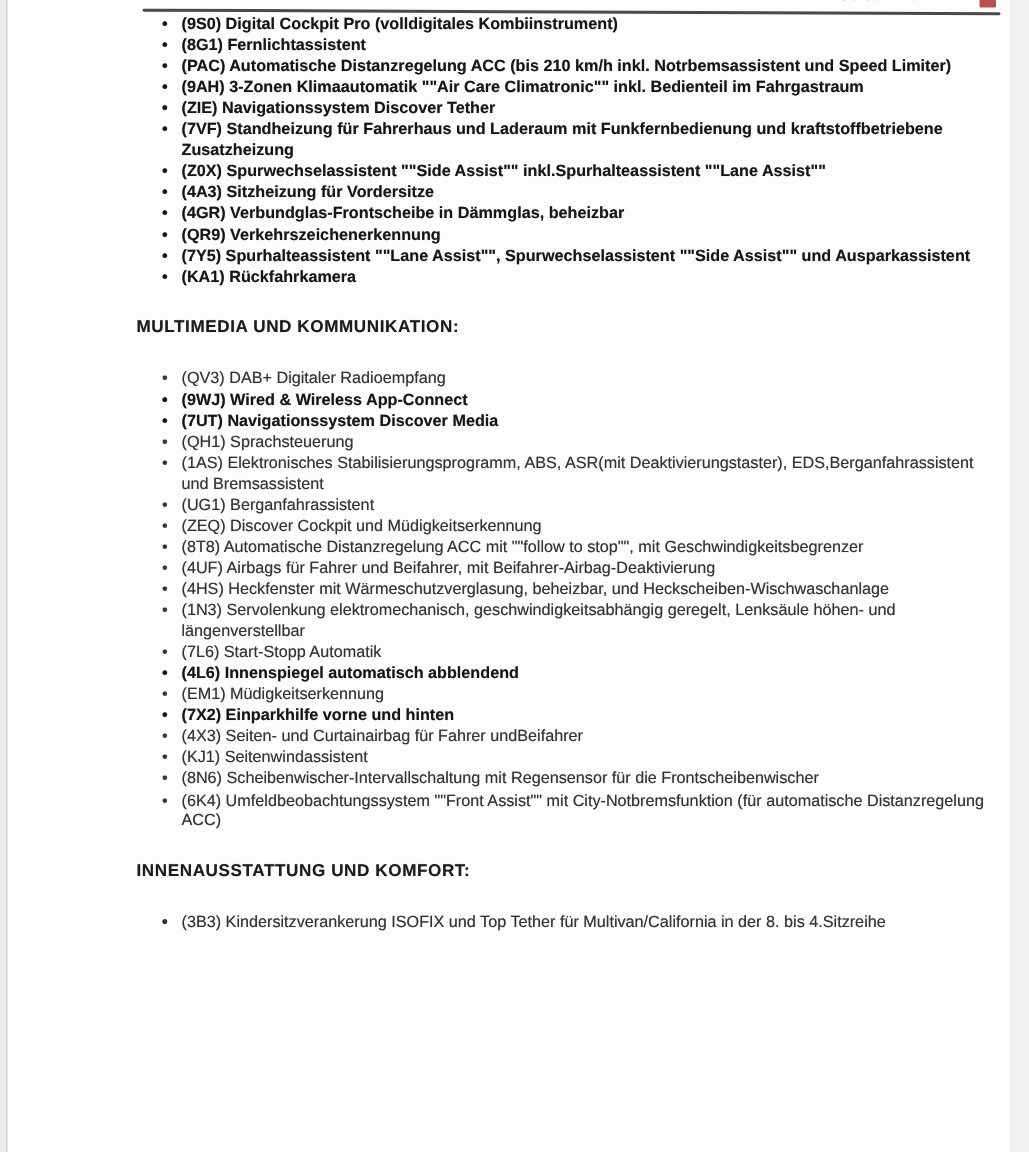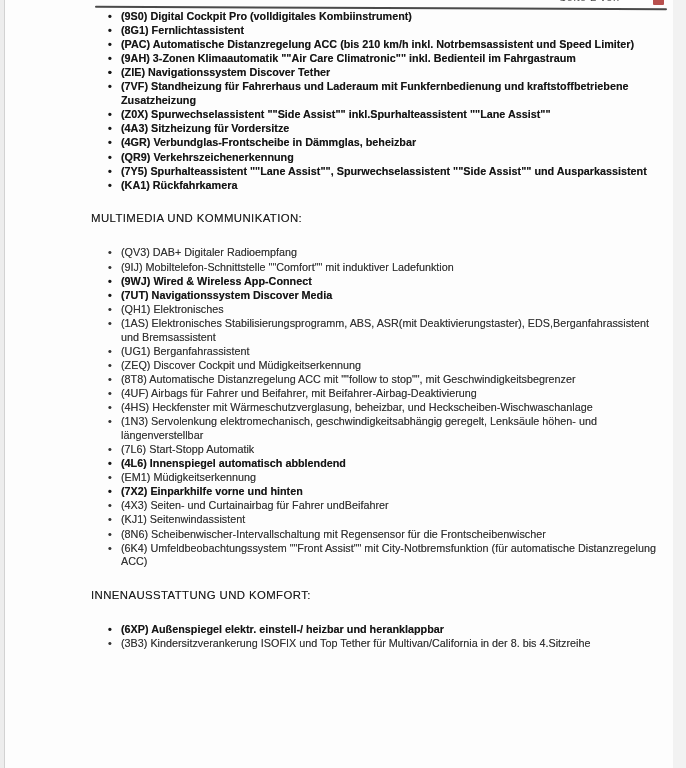--- a/index.html
+++ b/index.html
@@ -63,21 +63,21 @@
   .content {
     position: absolute;
     left: 86px;
     top: 10px;
     width: 576px;
     color: #2e2e2e;
     text-shadow: 0 0 0.5px rgba(45,45,45,0.55);
   }
   h2.section-heading {
     font-size: 11.4px;
-    font-weight: 400;
+    font-weight: 700;
     color: #1c1c1c;
     letter-spacing: 0.4px;
     margin: 19px 0 21px 0;
     line-height: 14px;
   }
   ul.option-list {
     list-style: none;
     margin: 0;
     padding: 0;
   }
@@ -120,42 +120,42 @@
         <li class="bold"><span class="bullet">•</span><span>(Z0X) Spurwechselassistent ""Side Assist"" inkl.Spurhalteassistent ""Lane Assist""</span></li>
         <li class="bold"><span class="bullet">•</span><span>(4A3) Sitzheizung für Vordersitze</span></li>
         <li class="bold"><span class="bullet">•</span><span>(4GR) Verbundglas-Frontscheibe in Dämmglas, beheizbar</span></li>
         <li class="bold"><span class="bullet">•</span><span>(QR9) Verkehrszeichenerkennung</span></li>
         <li class="bold"><span class="bullet">•</span><span>(7Y5) Spurhalteassistent ""Lane Assist"", Spurwechselassistent ""Side Assist"" und Ausparkassistent</span></li>
         <li class="bold"><span class="bullet">•</span><span>(KA1) Rückfahrkamera</span></li>
       </ul>
       <h2 class="section-heading">MULTIMEDIA UND KOMMUNIKATION:</h2>
       <ul class="option-list">
         <li class=""><span class="bullet">•</span><span>(QV3) DAB+ Digitaler Radioempfang</span></li>
-        <li class=""><span class="bullet">•</span><span>(9IJ) Mobiltelefon-Schnittstelle ""Comfort"" mit induktiver Ladefunktion</span></li>
+        <li class=""><span class="bullet">•</span></li>
         <li class="bold"><span class="bullet">•</span><span>(9WJ) Wired &amp; Wireless App-Connect</span></li>
         <li class="bold"><span class="bullet">•</span><span>(7UT) Navigationssystem Discover Media</span></li>
-        <li class=""><span class="bullet">•</span><span>(QH1) Elektronisches</span></li>
+        <li class=""><span class="bullet">•</span><span>(QH1) Sprachsteuerung</span></li>
       </ul>
       <ul class="option-list">
         <li class=""><span class="bullet">•</span><span>(1AS) Elektronisches Stabilisierungsprogramm, ABS, ASR(mit Deaktivierungstaster), EDS,Berganfahrassistent und Bremsassistent</span></li>
         <li class=""><span class="bullet">•</span><span>(UG1) Berganfahrassistent</span></li>
         <li class=""><span class="bullet">•</span><span>(ZEQ) Discover Cockpit und Müdigkeitserkennung</span></li>
         <li class=""><span class="bullet">•</span><span>(8T8) Automatische Distanzregelung ACC mit ""follow to stop"", mit Geschwindigkeitsbegrenzer</span></li>
         <li class=""><span class="bullet">•</span><span>(4UF) Airbags für Fahrer und Beifahrer, mit Beifahrer-Airbag-Deaktivierung</span></li>
         <li class=""><span class="bullet">•</span><span>(4HS) Heckfenster mit Wärmeschutzverglasung, beheizbar, und Heckscheiben-Wischwaschanlage</span></li>
         <li class=""><span class="bullet">•</span><span>(1N3) Servolenkung elektromechanisch, geschwindigkeitsabhängig geregelt, Lenksäule höhen- und längenverstellbar</span></li>
         <li class=""><span class="bullet">•</span><span>(7L6) Start-Stopp Automatik</span></li>
         <li class="bold"><span class="bullet">•</span><span>(4L6) Innenspiegel automatisch abblendend</span></li>
         <li class=""><span class="bullet">•</span><span>(EM1) Müdigkeitserkennung</span></li>
         <li class="bold"><span class="bullet">•</span><span>(7X2) Einparkhilfe vorne und hinten</span></li>
         <li class=""><span class="bullet">•</span><span>(4X3) Seiten- und Curtainairbag für Fahrer undBeifahrer</span></li>
         <li class=""><span class="bullet">•</span><span>(KJ1) Seitenwindassistent</span></li>
         <li class=""><span class="bullet">•</span><span>(8N6) Scheibenwischer-Intervallschaltung mit Regensensor für die Frontscheibenwischer</span></li>
         <li class=""><span class="bullet">•</span><span>(6K4) Umfeldbeobachtungssystem ""Front Assist"" mit City-Notbremsfunktion (für automatische Distanzregelung ACC)</span></li>
       </ul>
       <h2 class="section-heading">INNENAUSSTATTUNG UND KOMFORT:</h2>
       <ul class="option-list">
-        <li class="bold"><span class="bullet">•</span><span>(6XP) Außenspiegel elektr. einstell-/ heizbar und heranklappbar</span></li>
+        <li class="bold"><span class="bullet">•</span></li>
         <li class=""><span class="bullet">•</span><span>(3B3) Kindersitzverankerung ISOFIX und Top Tether für Multivan/California in der 8. bis 4.Sitzreihe</span></li>
       </ul>
     </main>
 </div>
 <div class="right-gutter"></div>
 
 </body></html>

